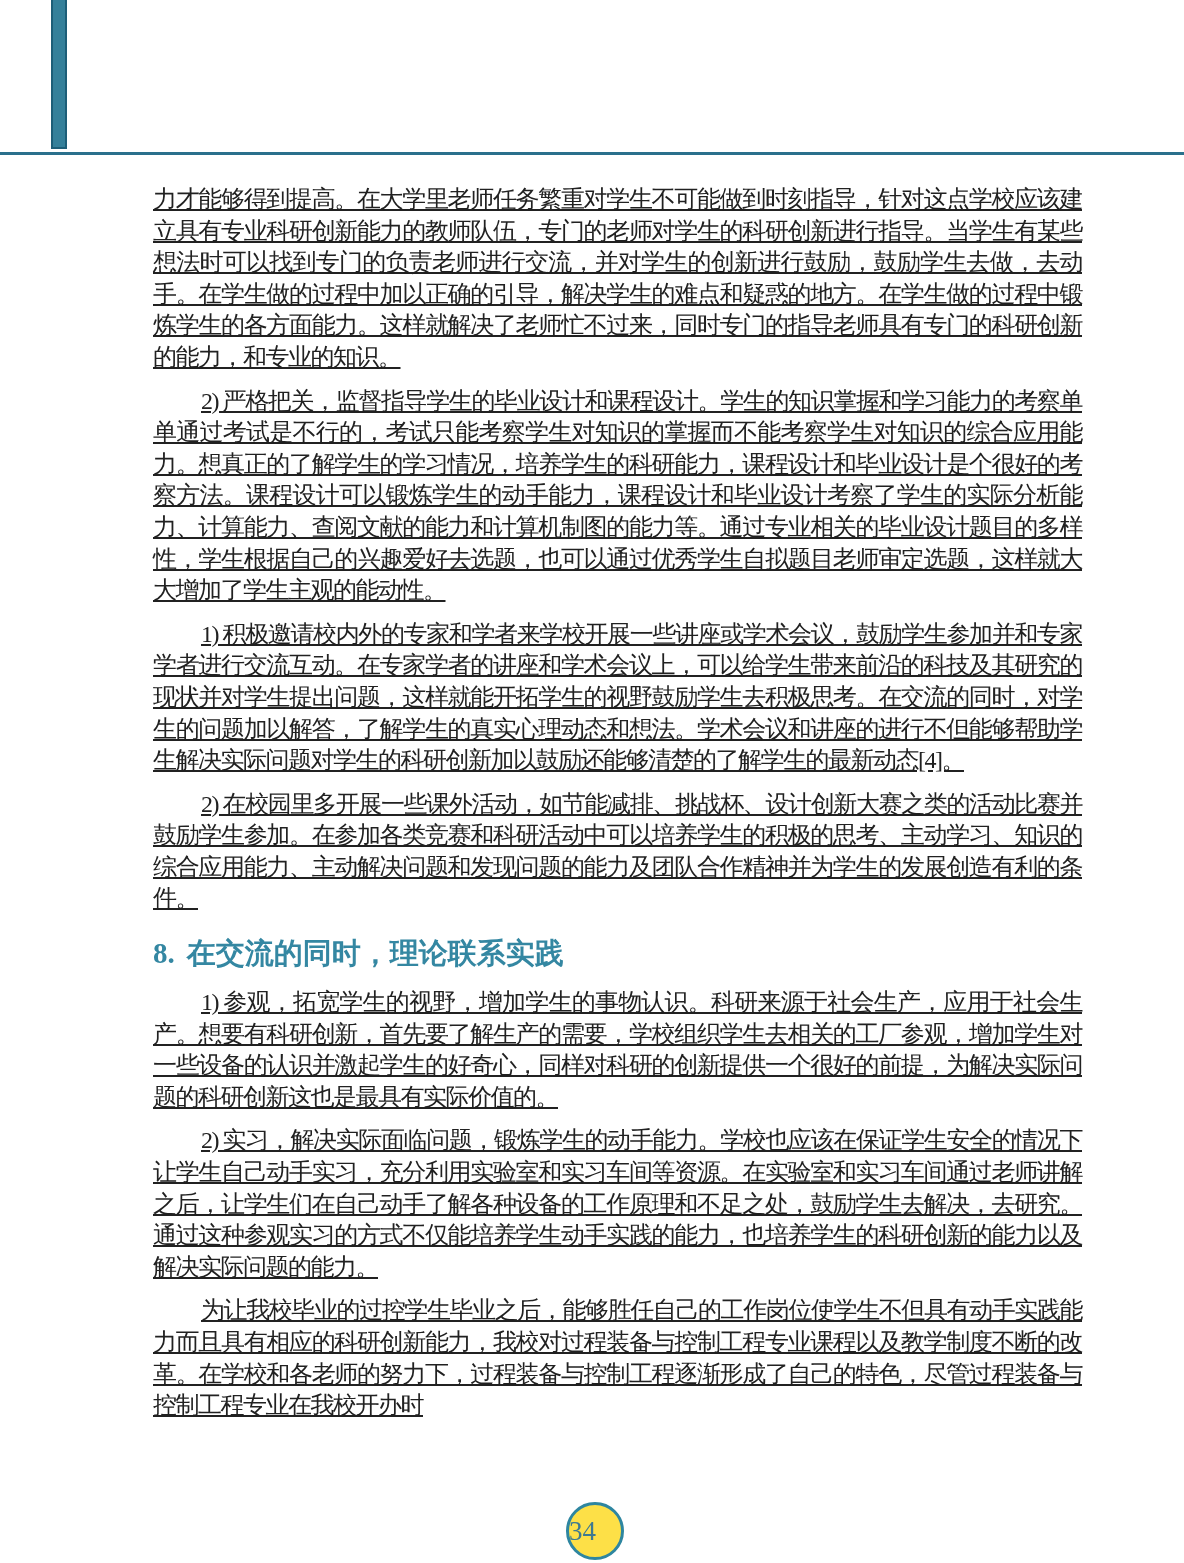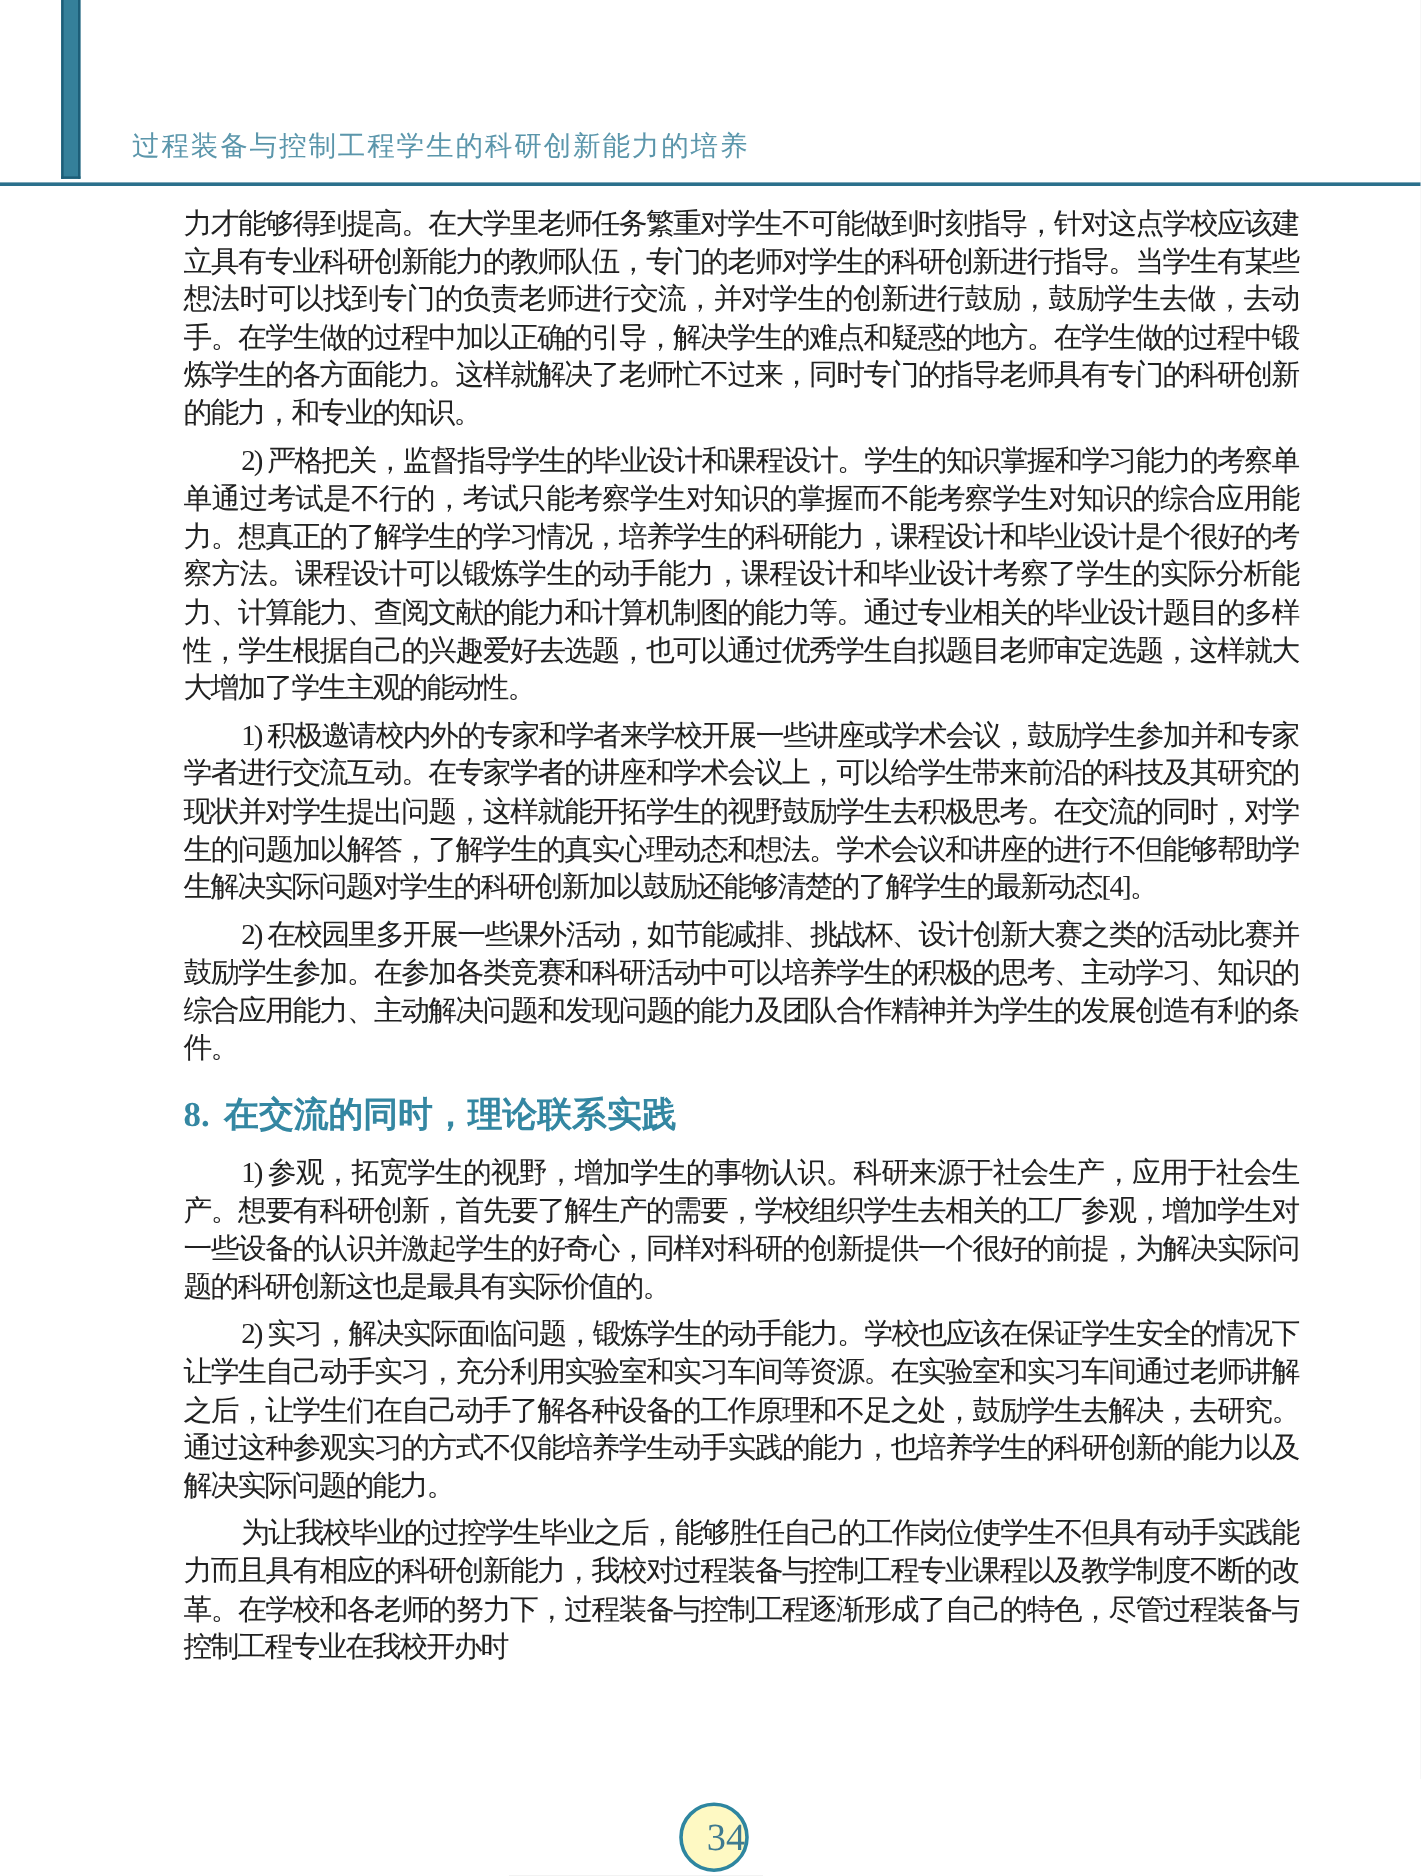--- a/index.html
+++ b/index.html
@@ -38,22 +38,23 @@
     position: absolute;
     left: 153px; top: 172px;
     width: 929px;
     color: #212121;
     font-size: 24px;
     line-height: 31.6px;
     letter-spacing: -1.5px;
     text-align: justify;
   }
   .para {
-    margin: 0 0 8px 0;
+    margin: 12px 0 8px 0;
     text-indent: 2em;
+    text-decoration: underline;
   }
   .para.no-indent { text-indent: 0; }
   .sec {
     margin: 20px 0 16px 0;
     font-family: "Liberation Sans", "DejaVu Sans", sans-serif;
     font-weight: bold;
     font-size: 29px;
     line-height: 36px;
     color: #3487a2;
     letter-spacing: 0;
@@ -62,37 +63,36 @@
   .sec-num {
     font-family: "Liberation Serif", "DejaVu Serif", serif;
     margin-right: 12px;
   }
   .page-badge {
     position: absolute;
     left: 566px; top: 1502px;
     width: 58px; height: 58px;
     box-sizing: border-box;
     border-radius: 50%;
-    background: #fef9c3;
+    background: #fde047;
     border: 3px solid #2e86a0;
     display: flex;
     align-items: center;
-    justify-content: flex-end;
-    font-size: 32px;
+    justify-content: flex-start;
+    font-size: 27px;
     color: #3f7a90;
   }
 </style>
 </head>
 <body>
 
 <div class="page">
 
   <div class="accent-bar"></div>
 
-  <div class="header-title">过程装备与控制工程学生的科研创新能力的培养</div>
 
   <div class="header-rule"></div>
 
   <div class="content">
 
     <p class="para no-indent">力才能够得到提高。在大学里老师任务繁重对学生不可能做到时刻指导，针对这点学校应该建立具有专业科研创新能力的教师队伍，专门的老师对学生的科研创新进行指导。当学生有某些想法时可以找到专门的负责老师进行交流，并对学生的创新进行鼓励，鼓励学生去做，去动手。在学生做的过程中加以正确的引导，解决学生的难点和疑惑的地方。在学生做的过程中锻炼学生的各方面能力。这样就解决了老师忙不过来，同时专门的指导老师具有专门的科研创新的能力，和专业的知识。</p>
 
     <p class="para">2) 严格把关，监督指导学生的毕业设计和课程设计。学生的知识掌握和学习能力的考察单单通过考试是不行的，考试只能考察学生对知识的掌握而不能考察学生对知识的综合应用能力。想真正的了解学生的学习情况，培养学生的科研能力，课程设计和毕业设计是个很好的考察方法。课程设计可以锻炼学生的动手能力，课程设计和毕业设计考察了学生的实际分析能力、计算能力、查阅文献的能力和计算机制图的能力等。通过专业相关的毕业设计题目的多样性，学生根据自己的兴趣爱好去选题，也可以通过优秀学生自拟题目老师审定选题，这样就大大增加了学生主观的能动性。</p>
 
 

